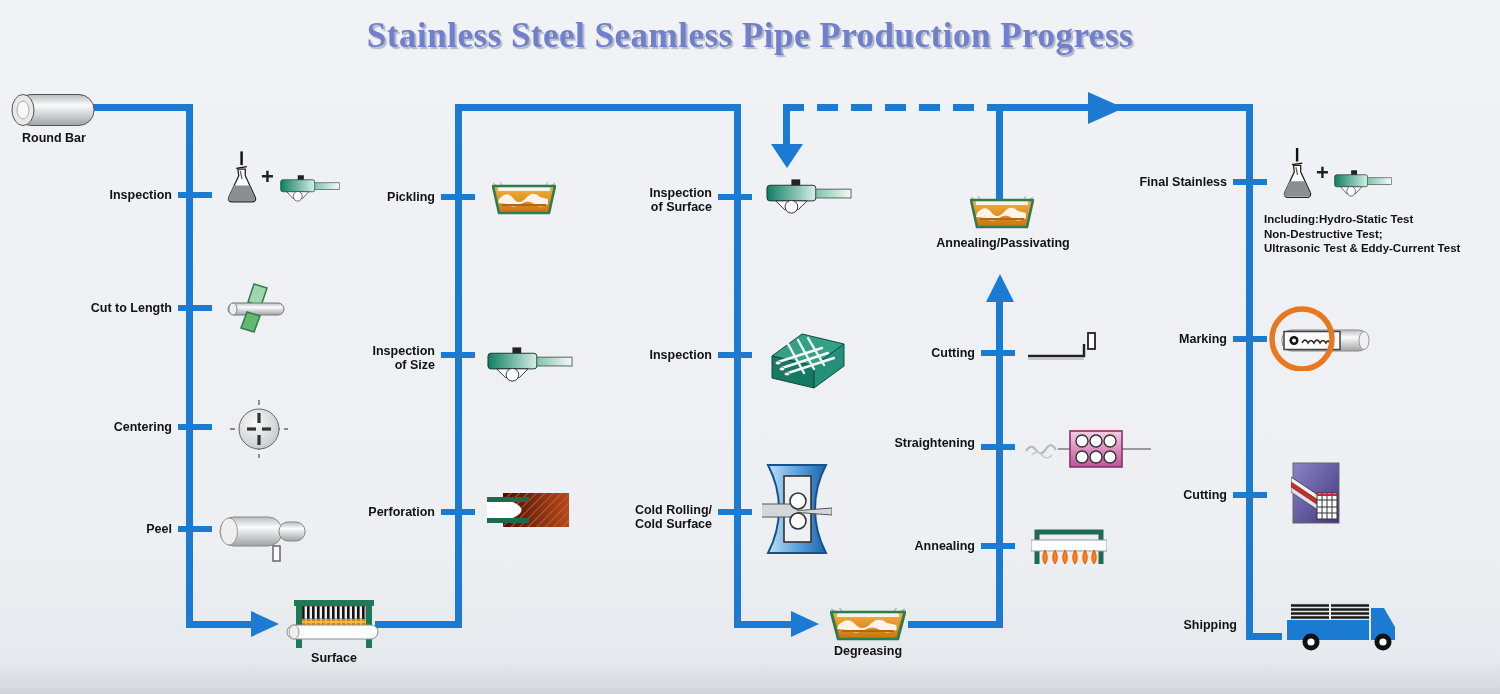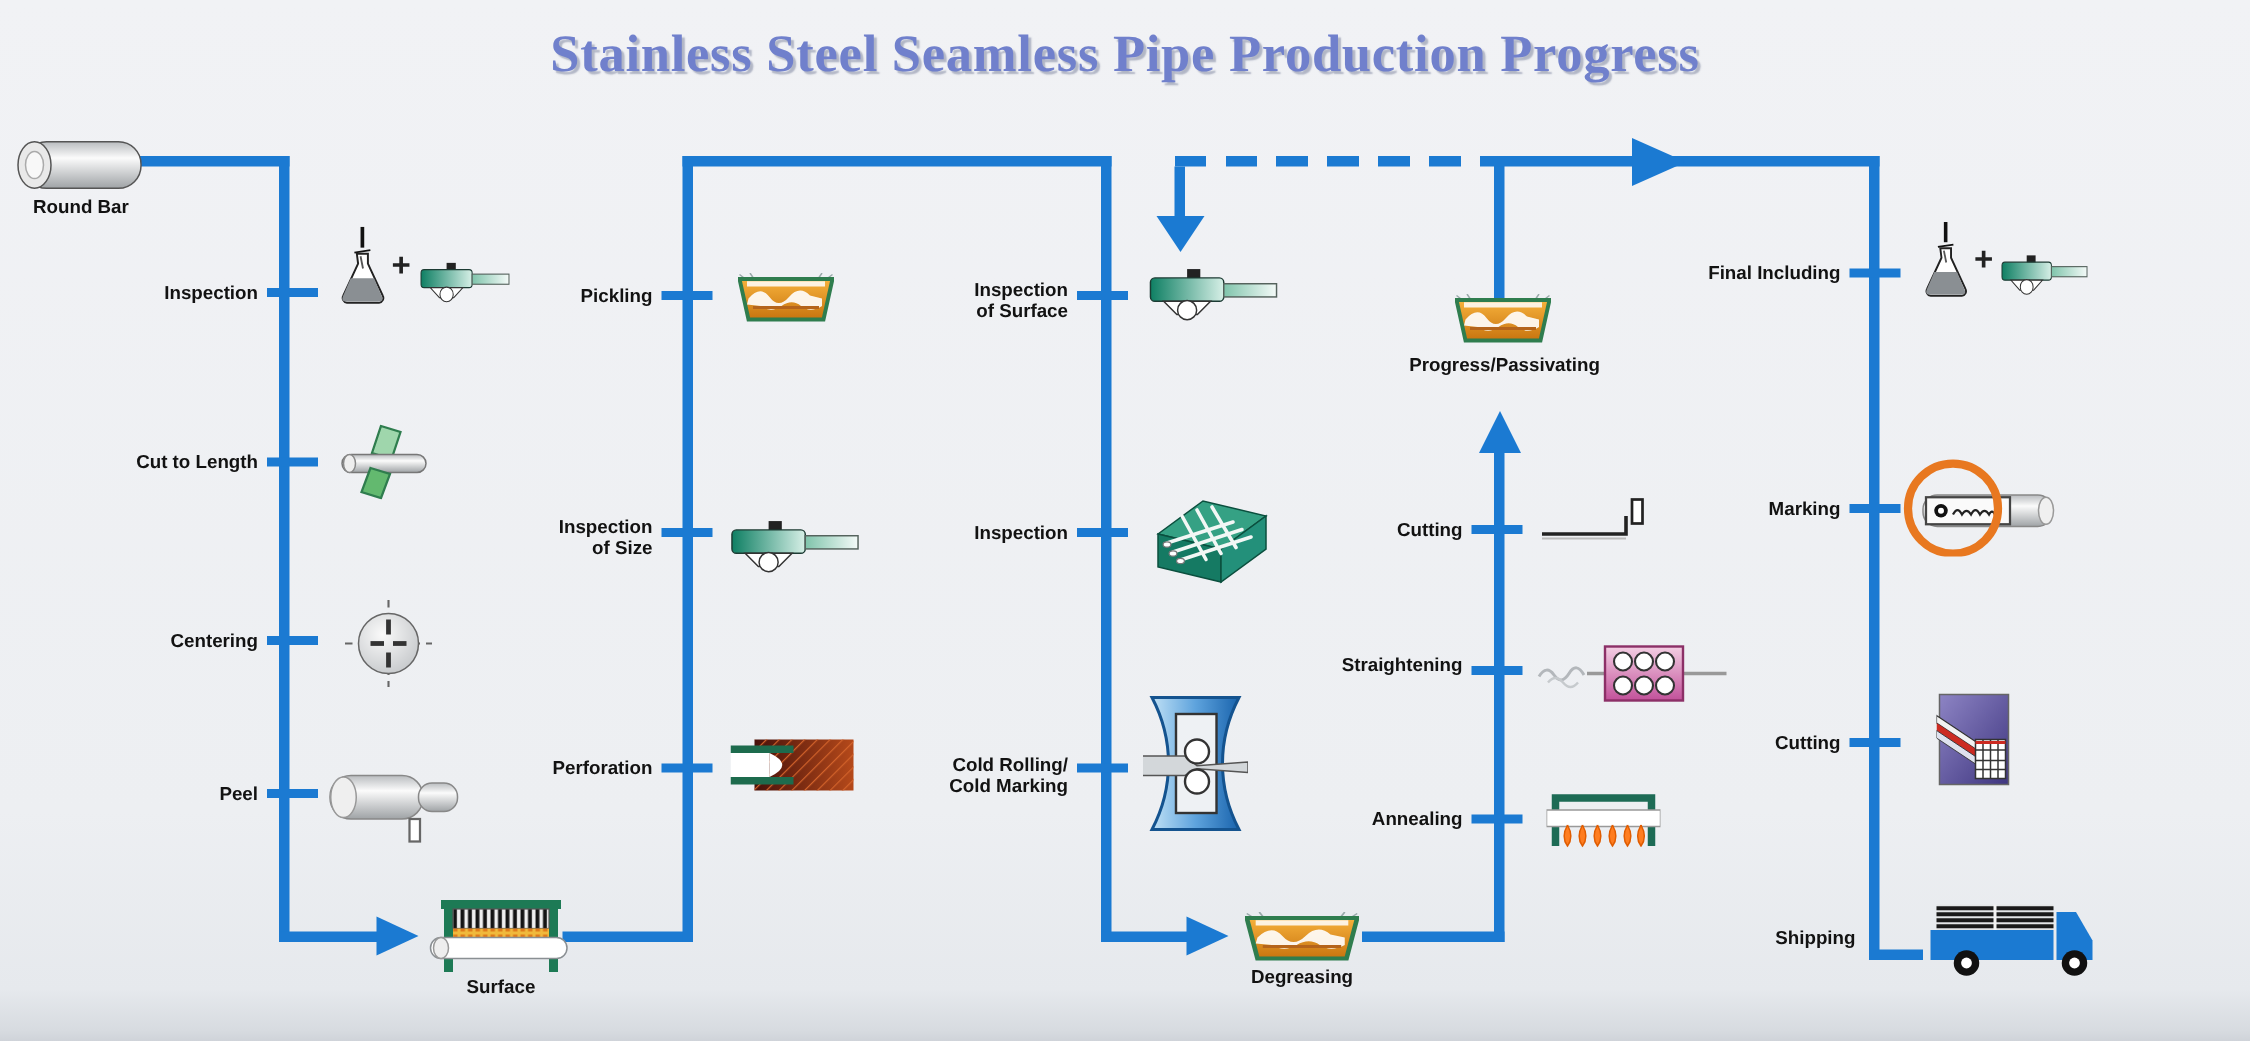--- a/index.html
+++ b/index.html
@@ -168,27 +168,30 @@
   <div class="lbl r" style="left:52px;top:523px;width:120px">Peel</div>
   <div class="lbl c" style="left:286px;top:652px;width:96px">Surface</div>
   <div class="lbl r" style="left:315px;top:191px;width:120px">Pickling</div>
   <div class="lbl r" style="left:315px;top:345px;width:120px">Inspection
 of Size</div>
   <div class="lbl r" style="left:315px;top:506px;width:120px">Perforation</div>
   <div class="lbl r" style="left:592px;top:187px;width:120px">Inspection
 of Surface</div>
   <div class="lbl r" style="left:592px;top:349px;width:120px">Inspection</div>
   <div class="lbl r" style="left:592px;top:504px;width:120px">Cold Rolling/
-Cold Marking</div>
+Cold Surface</div>
   <div class="lbl c" style="left:828px;top:645px;width:80px">Degreasing</div>
-  <div class="lbl c" style="left:928px;top:237px;width:150px">Progress/Passivating</div>
+  <div class="lbl c" style="left:928px;top:237px;width:150px">Annealing/Passivating</div>
   <div class="lbl r" style="left:855px;top:347px;width:120px">Cutting</div>
   <div class="lbl r" style="left:855px;top:437px;width:120px">Straightening</div>
   <div class="lbl r" style="left:855px;top:540px;width:120px">Annealing</div>
-  <div class="lbl r" style="left:1107px;top:176px;width:120px">Final Including</div>
+  <div class="lbl r" style="left:1107px;top:176px;width:120px">Final Stainless</div>
+  <div class="note" style="left:1264px;top:212px;width:215px">Including:Hydro-Static Test
+Non-Destructive Test;
+Ultrasonic Test &amp; Eddy-Current Test</div>
   <div class="lbl r" style="left:1107px;top:333px;width:120px">Marking</div>
   <div class="lbl r" style="left:1107px;top:489px;width:120px">Cutting</div>
   <div class="lbl r" style="left:1117px;top:619px;width:120px">Shipping</div>
 
   <svg class="ico" style="left:8px;top:92px" width="88" height="36" viewBox="0 0 88 36">
     <rect x="8" y="2.5" width="78" height="31" rx="15" fill="url(#g-steel)" stroke="#555"></rect>
     <ellipse cx="15" cy="18" rx="11" ry="15.5" fill="#e9e9e9" stroke="#555"></ellipse>
     <ellipse cx="15" cy="18" rx="6" ry="9" fill="#f8f8f8" stroke="#aaa"></ellipse>
   </svg>
 

